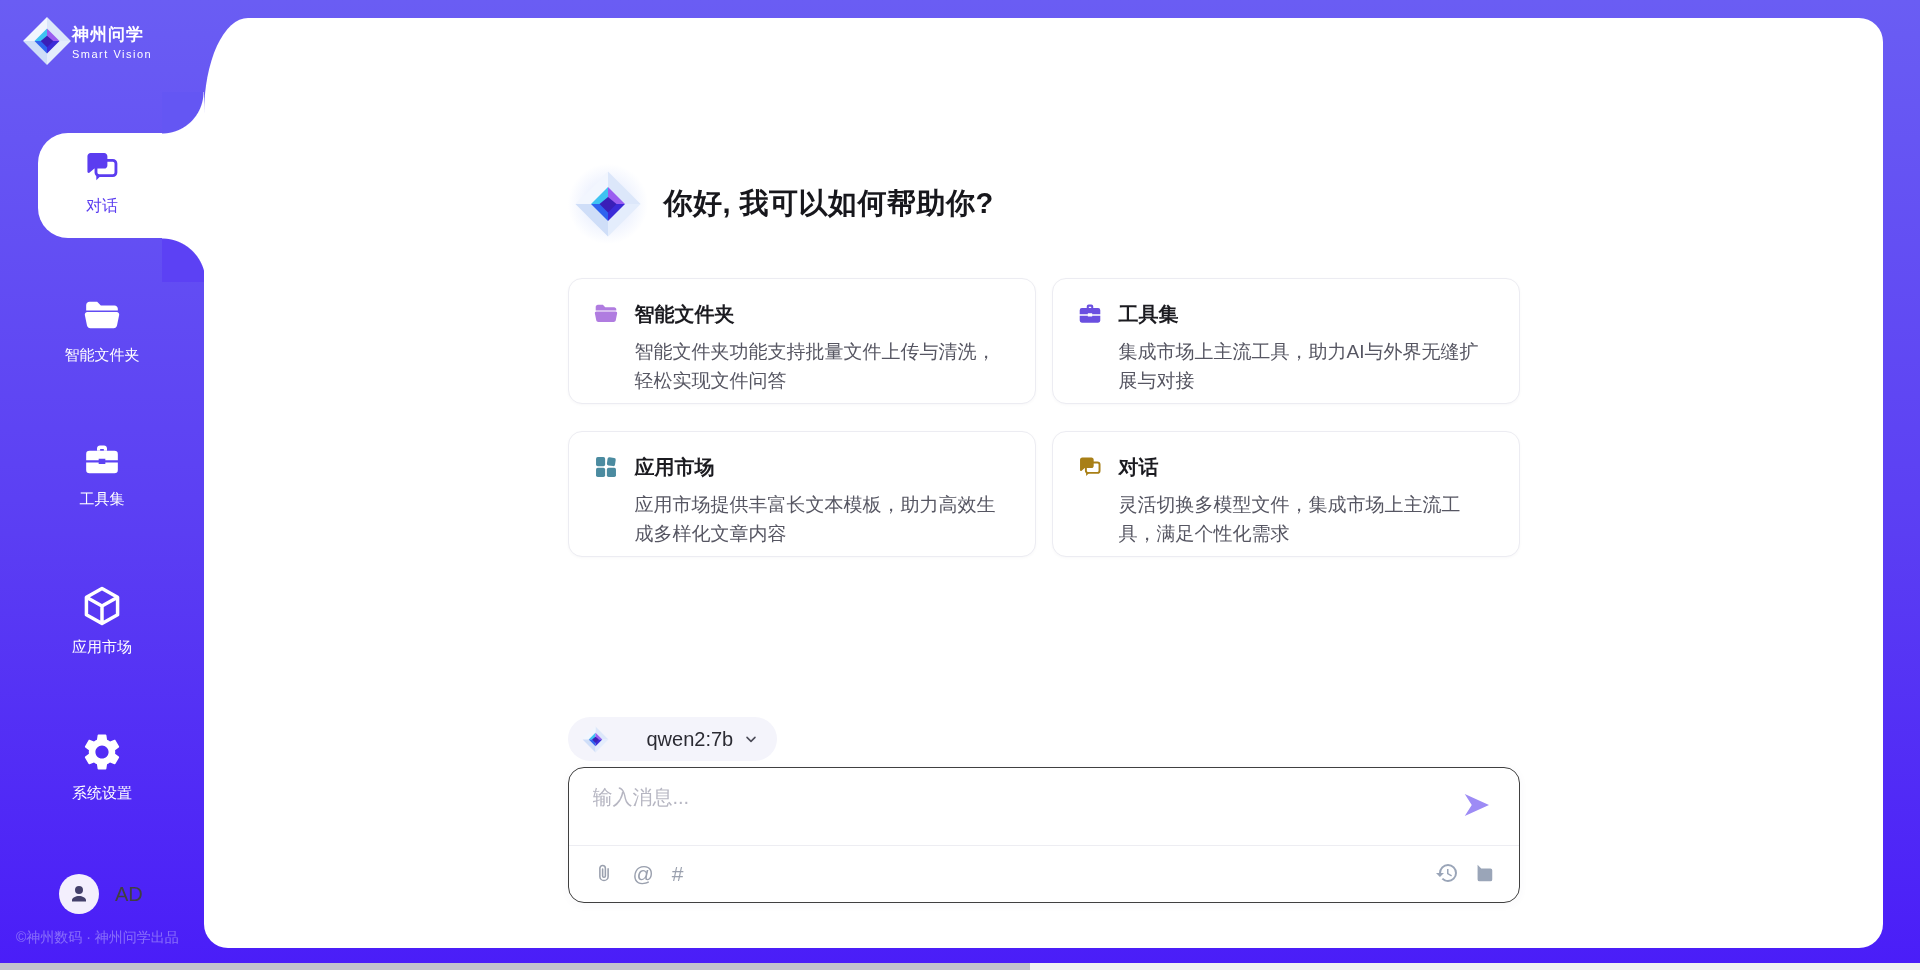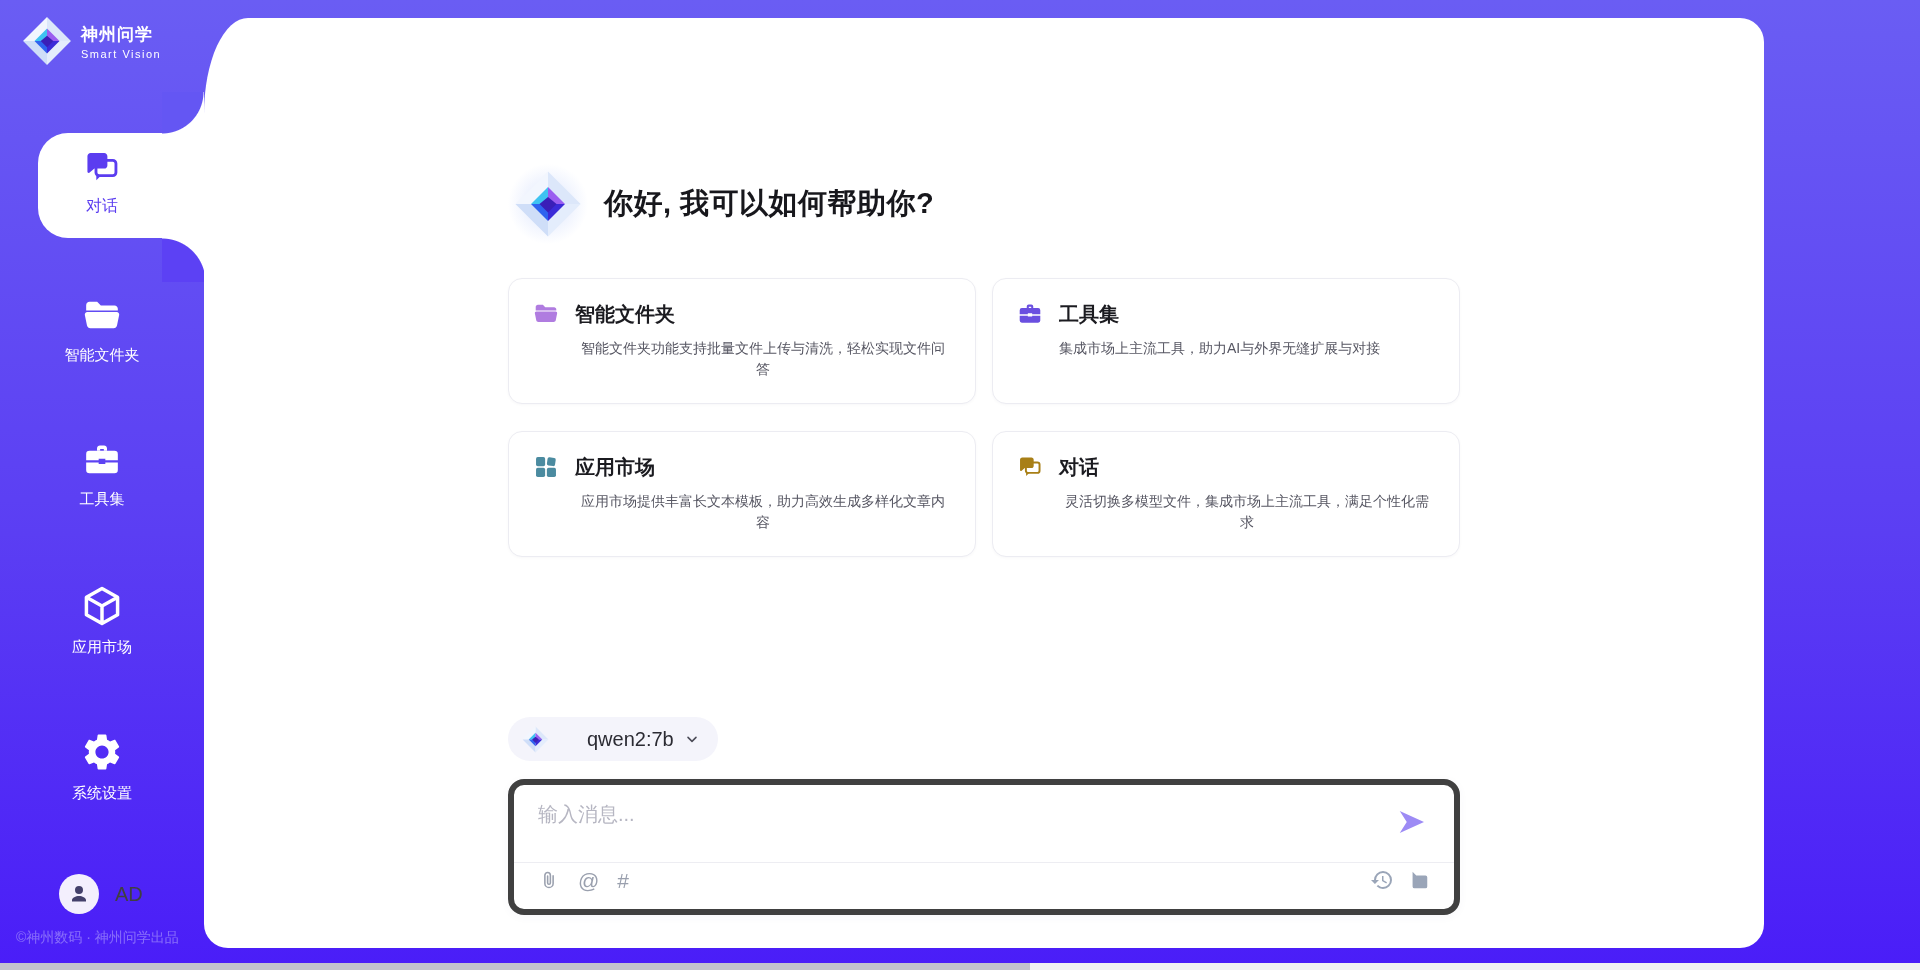--- a/index.html
+++ b/index.html
@@ -4,33 +4,33 @@
 <style>
   * { margin:0; padding:0; box-sizing:border-box; }
   html,body { width:1920px; height:970px; overflow:hidden; font-family:"Liberation Sans","DejaVu Sans",sans-serif; }
   body { position:relative; background:linear-gradient(180deg,#6A5DF3 0%, #5B3EF3 55%, #4A1DF8 100%); }
 
   
   .hscroll { position:absolute; left:0; bottom:0; width:1920px; height:7px; background:#f0f0f3; z-index:6; }
   .hscroll .thumb { position:absolute; left:0; top:0; width:1030px; height:7px; background:#c2c2ce; }
 
   
-  .main-panel { position:absolute; left:204px; top:18px; width:1560px; height:930px;
+  .main-panel { position:absolute; left:204px; top:18px; width:1679px; height:930px;
     background:#fff; border-radius:24px; border-top-left-radius:44px 96px; z-index:2; }
 
   
   .sidebar { position:absolute; left:0; top:0; width:204px; height:970px; z-index:3; }
   .nav-bump { position:absolute; left:38px; top:133px; width:170px; height:105px; background:#fff;
     border-radius:30px 0 0 30px; z-index:1; }
   .corner-a { position:absolute; left:162px; top:92px; width:42px; height:42px; z-index:1;
     background:radial-gradient(circle 42px at 0 0, #6456F3 0 41px, #ffffff 42px); }
   .corner-b { position:absolute; left:162px; top:238px; width:44px; height:44px; z-index:1;
     background:radial-gradient(circle 44px at 0 100%, #5C41F4 0 43px, #ffffff 44px); }
 
-  .brand { position:absolute; left:22px; top:16px; display:flex; align-items:center; gap:9px; }
+  .brand { position:absolute; left:22px; top:16px; display:flex; align-items:center; gap:0; }
   .brand .logo { width:50px; height:50px; }
   .brand-name { color:#fff; font-size:17px; font-weight:700; letter-spacing:1px; }
   .brand-sub { color:#fff; font-size:11px; letter-spacing:1.5px; margin-top:2px; }
 
   .nav-item { position:absolute; left:0; width:204px; text-align:center; cursor:pointer; }
   .nav-item .nicon { display:inline-block; }
   .nav-item .nlabel { display:block; margin-top:6px; font-size:15px; color:#fff; }
   .nav-item.active .nlabel { color:#5B3DF0; font-size:16px; }
   .ni-chat   { top:148px; }
   .ni-folder { top:296px; }
@@ -50,31 +50,31 @@
      background:radial-gradient(circle, rgba(175,195,250,0.45) 0%, rgba(175,195,250,0) 70%); }
   .greet-logo-wrap svg { width:68px; height:68px; }
   .greeting h1 { font-size:29px; font-weight:800; color:#17171c; letter-spacing:0.5px; }
 
   .cards { margin-top:33px; display:grid; grid-template-columns:1fr 1fr; column-gap:16px; row-gap:27px; }
   .card { height:126px; background:#fff; border:1px solid #ECECF2; border-radius:14px; padding:21px 24px;
     display:flex; gap:14px; box-shadow:0 1px 3px rgba(20,20,60,0.03); cursor:pointer; }
   .card .cicon { width:28px; flex:0 0 28px; padding-top:1px; }
   .card .cicon svg { width:26px; height:26px; }
   .card h3 { font-size:20px; font-weight:700; color:#1b1b20; margin:1px 0 10px; }
-  .card p { font-size:14px; color:#565662; line-height:1.5; max-width:412px;text-align:center; }
+  .card p { font-size:19px; color:#565662; line-height:1.5; max-width:412px; }
 
   .model-row { margin-top:160px; }
   .model-pill { display:inline-flex; align-items:center; gap:10px; height:44px; border-radius:22px;
     background:#F4F4FB; padding:0 18px 0 14px; cursor:pointer; }
   .model-pill svg.mini { width:27px; height:27px; }
   .model-label { font-size:20px; color:#2b2b33;margin-left:28px; }
   .chev { width:16px; height:16px; }
 
-  .composer { position:relative; margin-top:18px; height:136px; background:#fff;
-    border:6px solid #404040; border-radius:16px; box-shadow:0 2px 10px rgba(80,80,130,0.04); }
+  .composer { position:relative; margin-top:6px; height:136px; background:#fff;
+    border:1px solid #404040; border-radius:16px; box-shadow:0 2px 10px rgba(80,80,130,0.04); }
   .composer textarea { position:absolute; left:24px; top:16px; width:840px; height:52px; border:none; outline:none;
     resize:none; font-size:20px; color:#333; font-family:inherit; background:transparent; }
   .composer textarea::placeholder { color:#B6B6C2; }
   .send-btn { position:absolute; right:26px; top:22px; width:32px; height:32px; border:none; background:transparent; cursor:pointer; padding:0; }
   .send-btn svg { width:30px; height:30px; }
   .composer .divider { position:absolute; left:0; right:0; top:77px; height:1px; background:#EDEDF2; }
   .composer-footer { position:absolute; left:24px; right:24px; bottom:0; height:58px; display:flex; align-items:center; justify-content:space-between; }
   .cf-left { display:flex; align-items:center; gap:18px; color:#9AA0AE; }
   .cf-left .glyph { font-size:21px; line-height:1; color:#9AA0AE; cursor:pointer; }
   .cf-left svg { width:22px; height:22px; cursor:pointer; }

